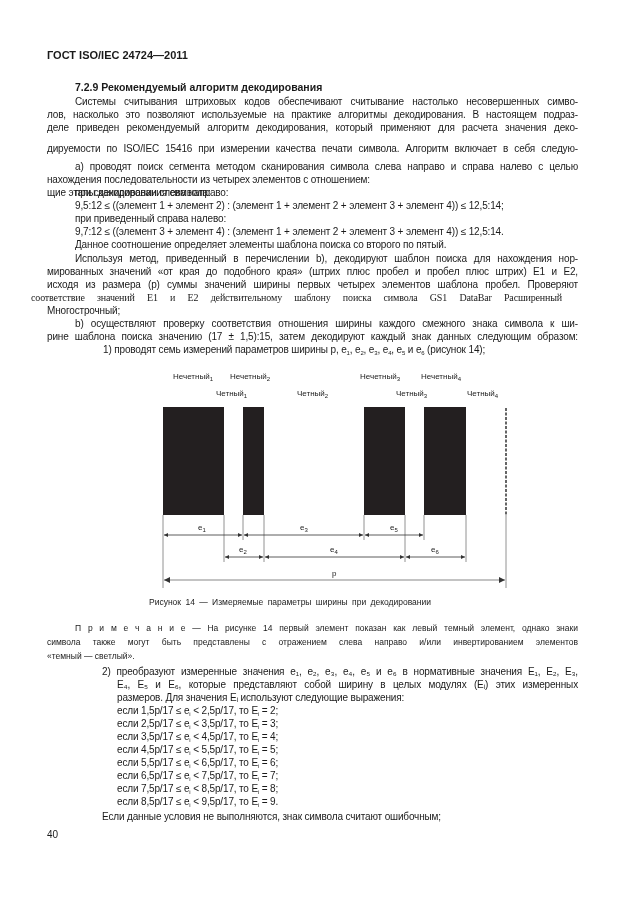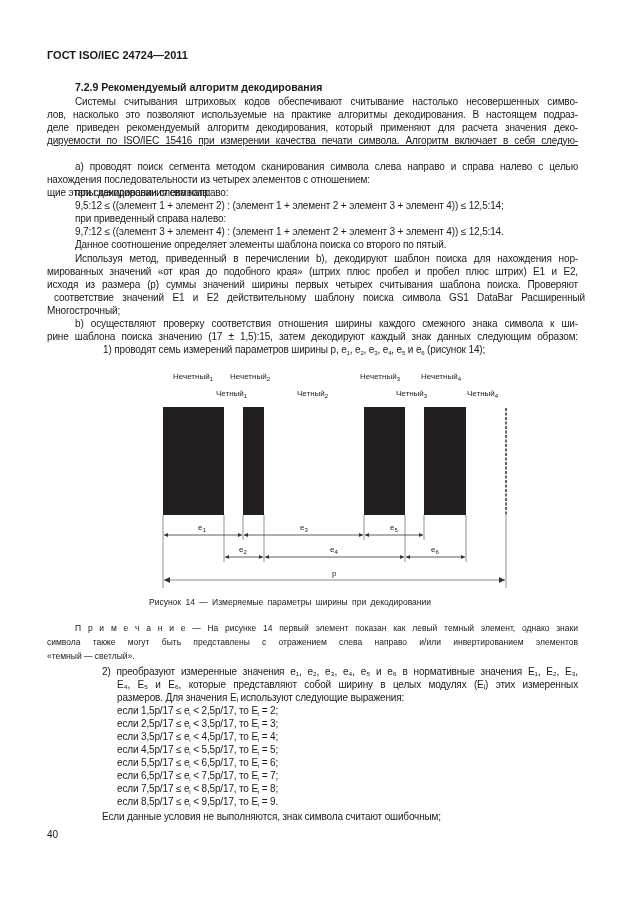--- a/index.html
+++ b/index.html
@@ -20,35 +20,35 @@
 </head>
 <body>
 
 <div class="abs hdr">ГОСТ ISO/IEC 24724—2011</div>
 
 <div class="abs h2">7.2.9 Рекомендуемый алгоритм декодирования</div>
 
 <div class="abs ln" style="left:75px;top:95px;width:503px;text-align:justify;text-align-last:justify;">Системы считывания штриховых кодов обеспечивают считывание настолько несовершенных симво-</div>
 <div class="abs ln just" style="left:47px;top:108px;">лов, насколько это позволяют используемые на практике алгоритмы декодирования. В настоящем подраз-</div>
 <div class="abs ln just" style="left:47px;top:121px;">деле приведен рекомендуемый алгоритм декодирования, который применяют для расчета значения деко-</div>
-<div class="abs ln just" style="left:47px;top:134px;text-decoration:underline;">дируемости по ISO/IEC 15416 при измерении качества печати символа. Алгоритм включает в себя следую-</div>
+<div class="abs ln just" style="left:47px;top:142px;">дируемости по ISO/IEC 15416 при измерении качества печати символа. Алгоритм включает в себя следую-</div>
 <div class="abs ln" style="left:47px;top:147px;margin-top:39px;">щие этапы декодирования символа:</div>
 
 <div class="abs ln" style="left:75px;top:160px;width:503px;text-align:justify;text-align-last:justify;">а) проводят поиск сегмента методом сканирования символа слева направо и справа налево с целью</div>
 <div class="abs ln" style="left:47px;top:173px;">нахождения последовательности из четырех элементов с отношением:</div>
 <div class="abs ln" style="left:75px;top:186px;">при сканировании слева направо:</div>
 <div class="abs ln" style="left:75px;top:199px;">9,5:12 ≤ ((элемент 1 + элемент 2) : (элемент 1 + элемент 2 + элемент 3 + элемент 4)) ≤ 12,5:14;</div>
 <div class="abs ln" style="left:75px;top:212px;">при приведенный справа налево:</div>
 <div class="abs ln" style="left:75px;top:225px;">9,7:12 ≤ ((элемент 3 + элемент 4) : (элемент 1 + элемент 2 + элемент 3 + элемент 4)) ≤ 12,5:14.</div>
 <div class="abs ln" style="left:75px;top:238px;">Данное соотношение определяет элементы шаблона поиска со второго по пятый.</div>
 
 <div class="abs ln" style="left:75px;top:252px;width:503px;text-align:justify;text-align-last:justify;">Используя метод, приведенный в перечислении b), декодируют шаблон поиска для нахождения нор-</div>
 <div class="abs ln just" style="left:47px;top:265px;">мированных значений «от края до подобного края» (штрих плюс пробел и пробел плюс штрих) E1 и E2,</div>
-<div class="abs ln just" style="left:47px;top:278px;">исходя из размера (p) суммы значений ширины первых четырех считывания шаблона поиска. Проверяют</div>
-<div class="abs ln just" style="left:54px;top:291px;">соответствие значений E1 и E2 действительному шаблону поиска символа GS1 DataBar Расширенный</div>
+<div class="abs ln just" style="left:47px;top:278px;">исходя из размера (p) суммы значений ширины первых четырех элементов шаблона пробел. Проверяют</div>
+<div class="abs ln just" style="left:31px;top:291px;font-family:Liberation Serif, serif;">соответствие значений E1 и E2 действительному шаблону поиска символа GS1 DataBar Расширенный</div>
 <div class="abs ln" style="left:47px;top:304px;">Многострочный;</div>
 
 <div class="abs ln" style="left:75px;top:317px;width:503px;text-align:justify;text-align-last:justify;">b) осуществляют проверку соответствия отношения ширины каждого смежного знака символа к ши-</div>
 <div class="abs ln just" style="left:47px;top:330px;">рине шаблона поиска значению (17 ± 1,5):15, затем декодируют каждый знак данных следующим образом:</div>
 <div class="abs ln" style="left:103px;top:343px;">
   <span>1) проводят  семь измерений параметров ширины p, e</span><sub>1</sub>, e<sub>2</sub>, e<sub>3</sub>, e<sub>4</sub>, e<sub>5</sub><span> и e</span><sub>6</sub><span> (рисунок 14);</span>
 </div>
 
 <div class="abs figlbl" style="left:173px;top:372px;"><span>Нечетный</span><sub>1</sub></div>
 <div class="abs figlbl" style="left:230px;top:372px;"><span>Нечетный</span><sub>2</sub></div>

